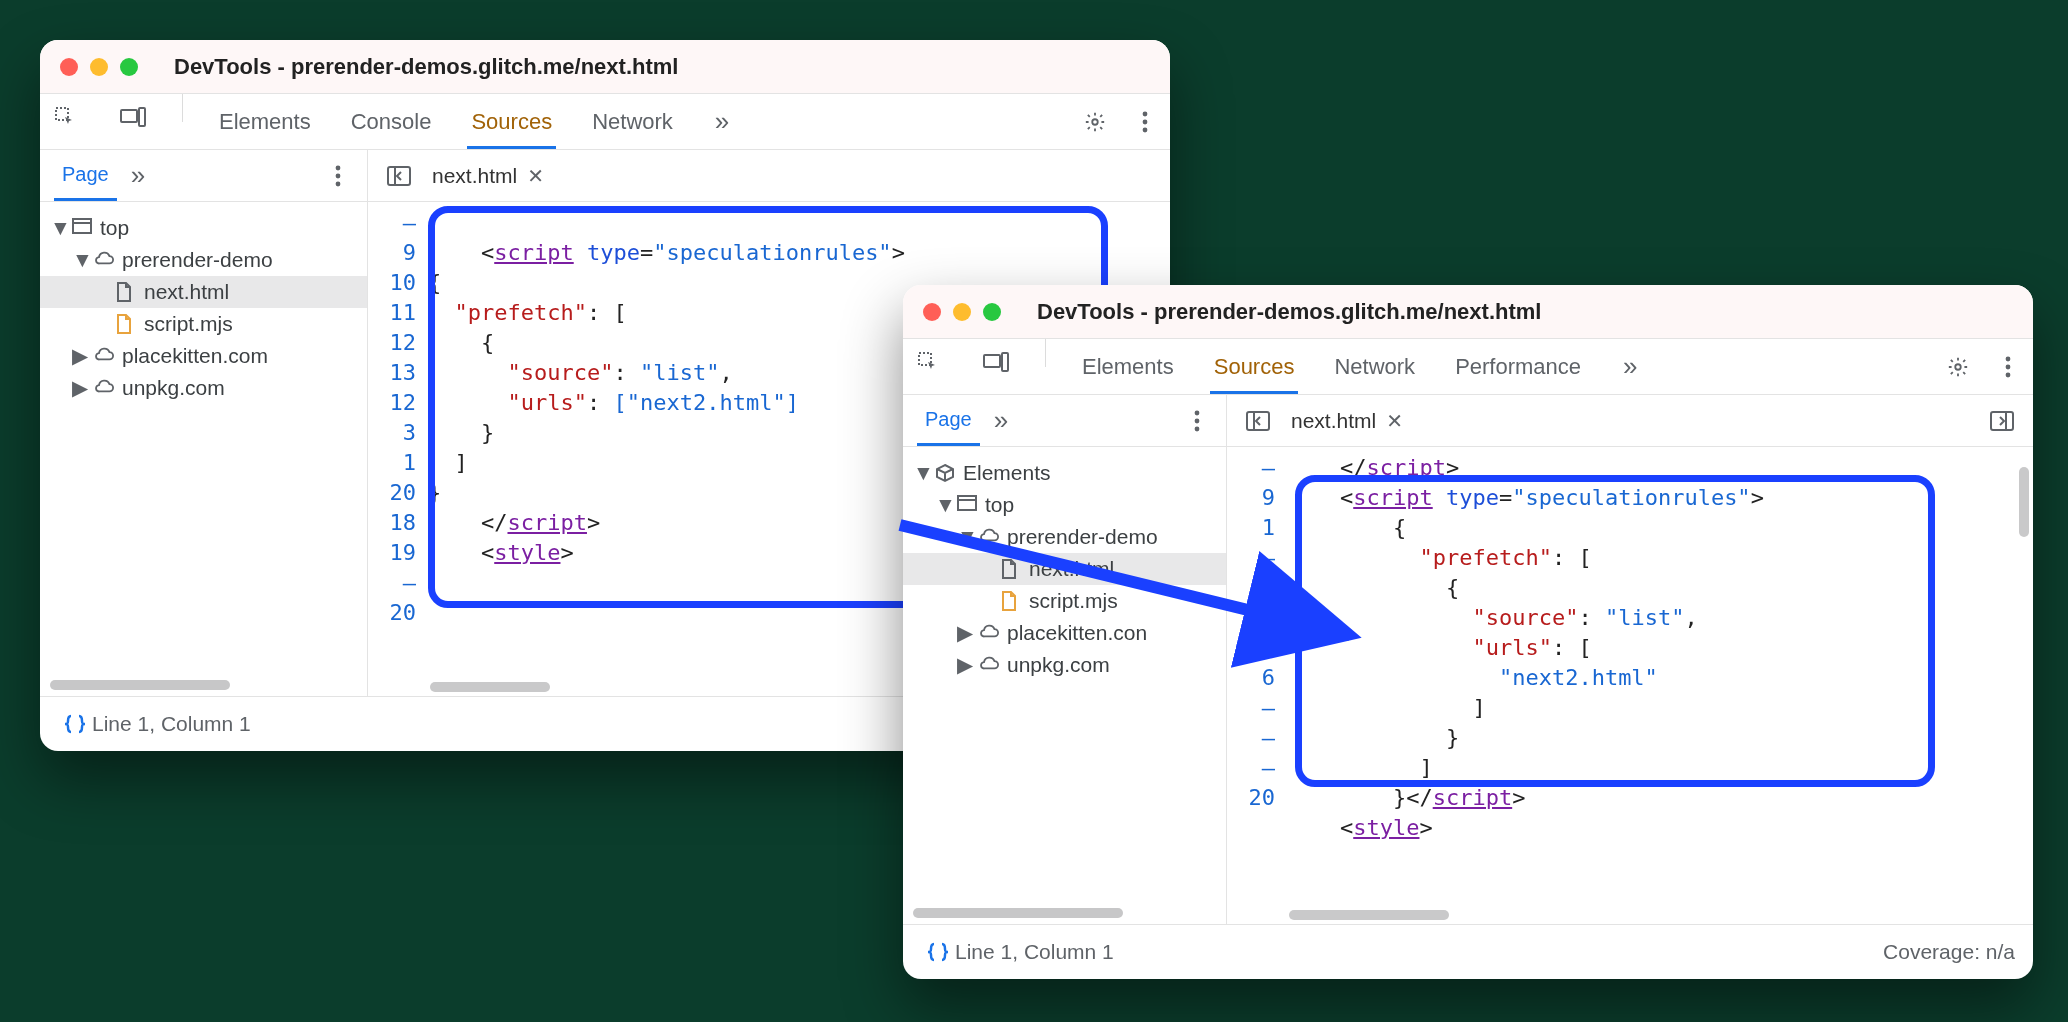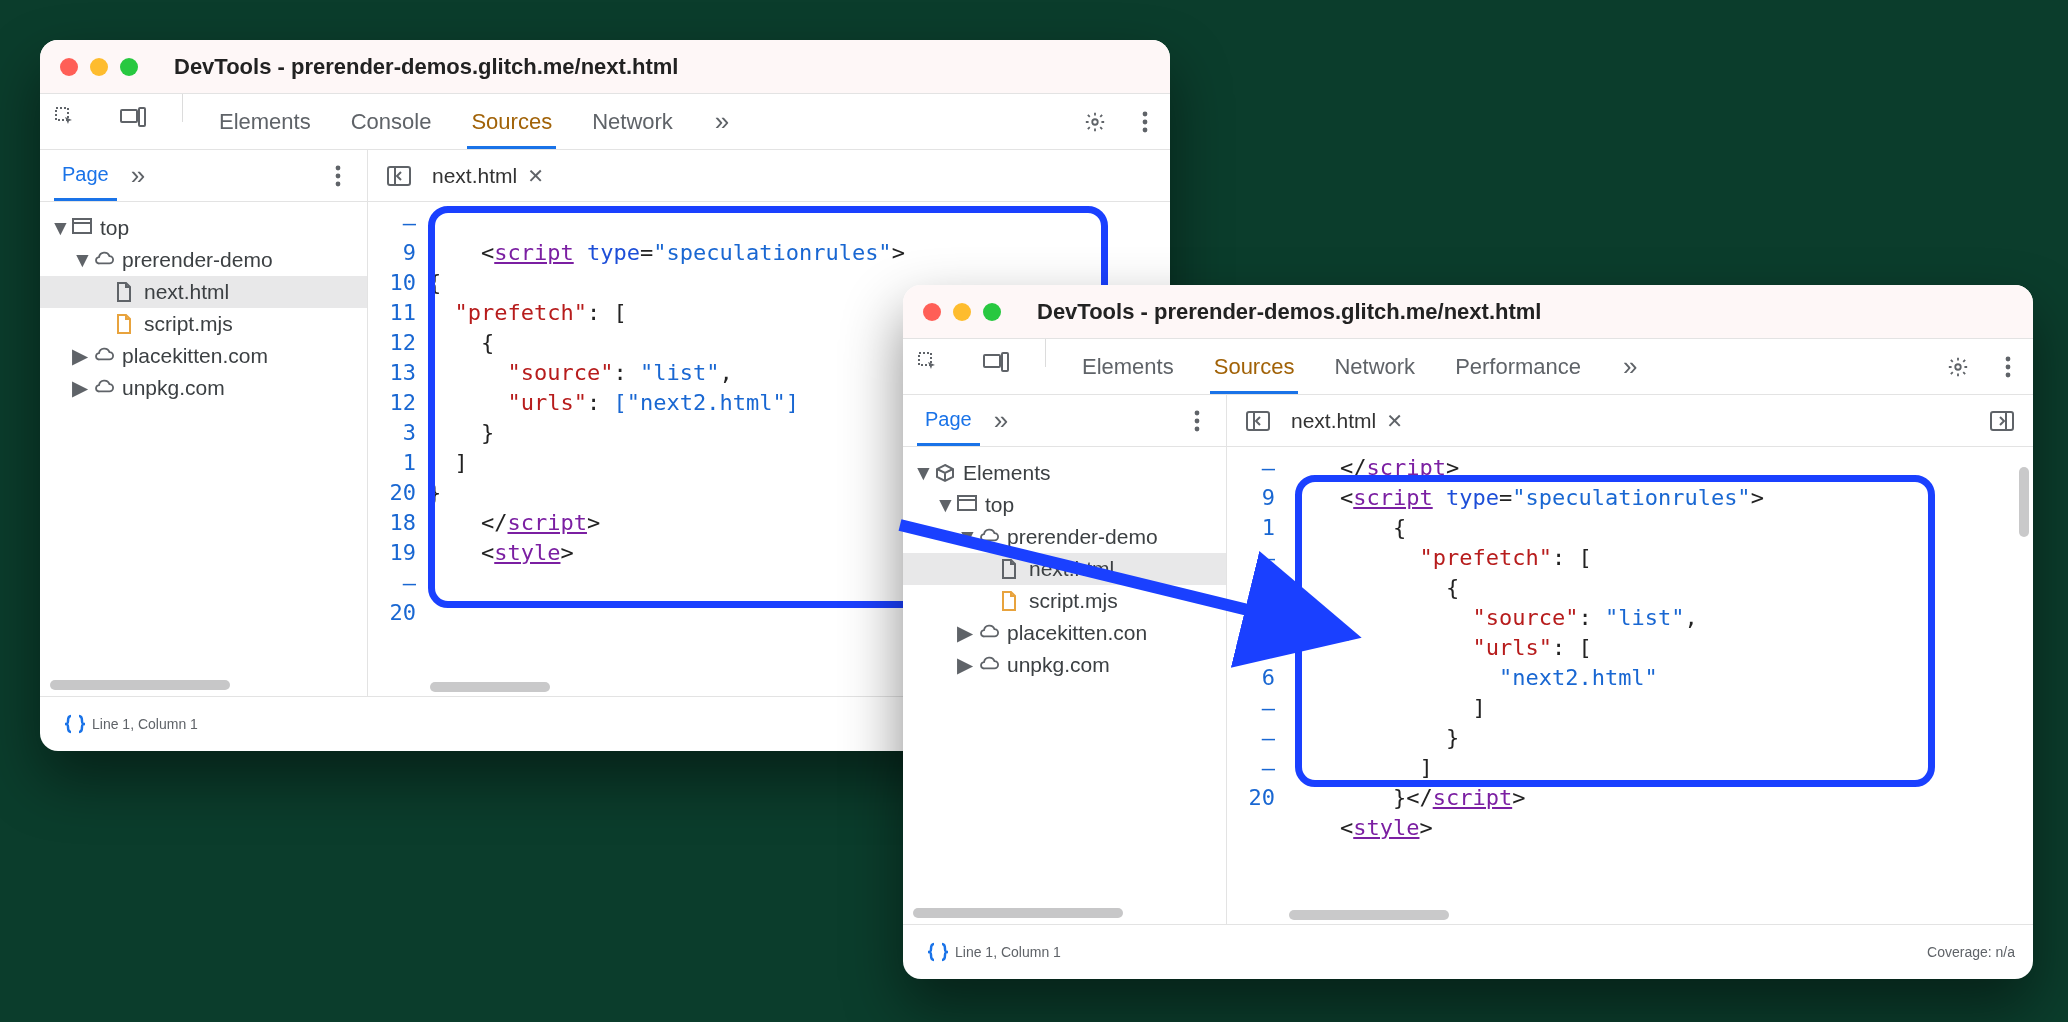--- a/index.html
+++ b/index.html
@@ -165,21 +165,21 @@
   .editor-vscroll {
     position:absolute; right:4px; top:20px;
     width:10px; height:70px; border-radius:6px; background:#c9c9ca;
   }
 
   
   .statusbar {
     height: 54px;
     display:flex; align-items:center;
     padding: 0 18px;
-    font-size: 14px;
+    font-size: 21px;
     color:#5f6368;
   }
   .statusbar .right { margin-left:auto; }
 
   
   .arrow {
     position:absolute;
     left: 890px; top: 505px;
     width: 500px; height: 200px;
     pointer-events:none;

